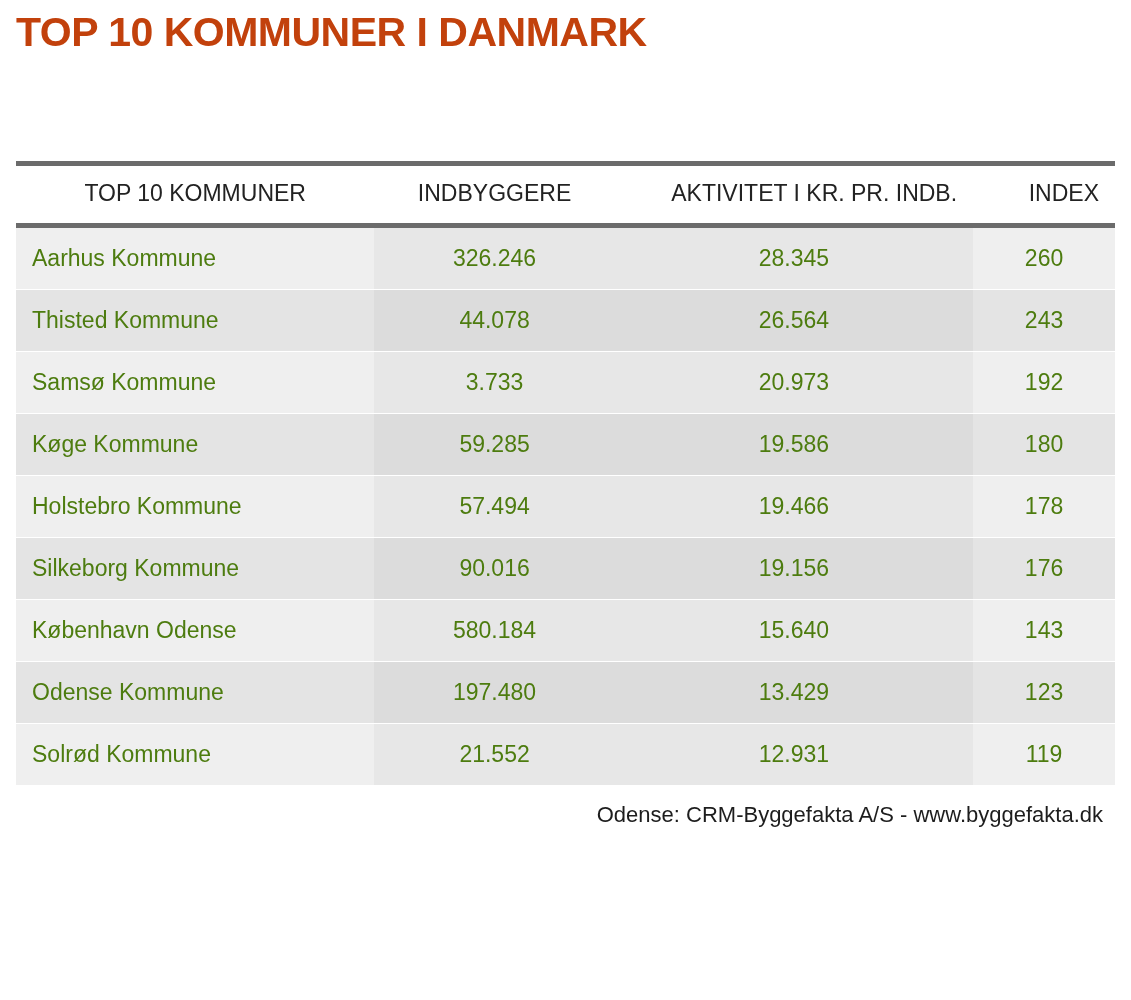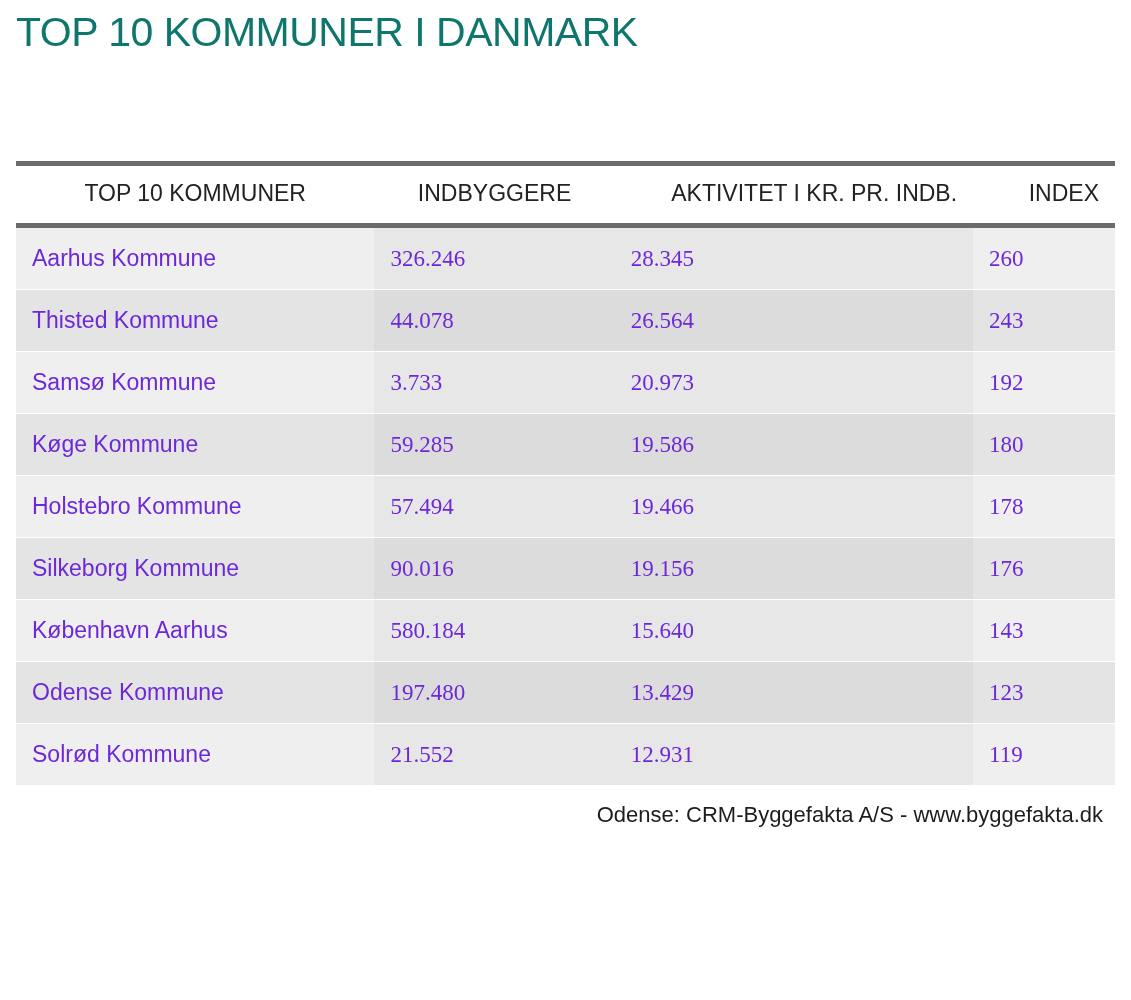--- a/index.html
+++ b/index.html
@@ -16,25 +16,25 @@
   }
   .page {
     width: 1131px;
     height: 1000px;
     box-sizing: border-box;
     padding: 0 8px;
     position: relative;
   }
   .title {
     font-size: 41px;
-    font-weight: normal;
+    font-weight: bold;
     letter-spacing: -0.5px;
     margin: 8px 0 0 8px;
     line-height: 1.2;
-    color: #0f766e;
+    color: #c2410c;
   }
   .table-wrap {
     margin-top: 104px;
     padding: 0 8px;
   }
   table {
     width: 100%;
     border-collapse: collapse;
     table-layout: fixed;
   }
@@ -49,30 +49,30 @@
     vertical-align: bottom;
   }
   th.col-name  { text-align: center;  width: 33.5%; }
   th.col-pop   { text-align: center; width: 21.5%; }
   th.col-act   { text-align: right; width: 33.5%; }
   th.col-index { text-align: right; width: 11.5%; }
 
   tbody td {
     font-size: 23px;
     padding: 17px 16px;
-    color: #6d28d9;
+    color: #4d7c0f;
     border-bottom: 1px solid #ffffff;
     white-space: nowrap;
     overflow: hidden;
     text-overflow: ellipsis;
   }
   td.col-name  { text-align: left; }
   td.col-pop,
   td.col-act,
-  td.col-index { text-align: left; font-family: Liberation Serif, serif; }
+  td.col-index { text-align: center; }
 
   
   tbody tr:nth-child(odd) td  { background: #efefef; }
   tbody tr:nth-child(even) td { background: #e4e4e4; }
 
   
   tbody tr:nth-child(odd) td.col-pop,
   tbody tr:nth-child(odd) td.col-act  { background: #e7e7e7; }
   tbody tr:nth-child(even) td.col-pop,
   tbody tr:nth-child(even) td.col-act { background: #dcdcdc; }
@@ -132,21 +132,21 @@
           <td class="col-act">19.466</td>
           <td class="col-index">178</td>
         </tr>
         <tr>
           <td class="col-name">Silkeborg Kommune</td>
           <td class="col-pop">90.016</td>
           <td class="col-act">19.156</td>
           <td class="col-index">176</td>
         </tr>
         <tr>
-          <td class="col-name">København Aarhus</td>
+          <td class="col-name">København Odense</td>
           <td class="col-pop">580.184</td>
           <td class="col-act">15.640</td>
           <td class="col-index">143</td>
         </tr>
         <tr>
           <td class="col-name">Odense Kommune</td>
           <td class="col-pop">197.480</td>
           <td class="col-act">13.429</td>
           <td class="col-index">123</td>
         </tr>

